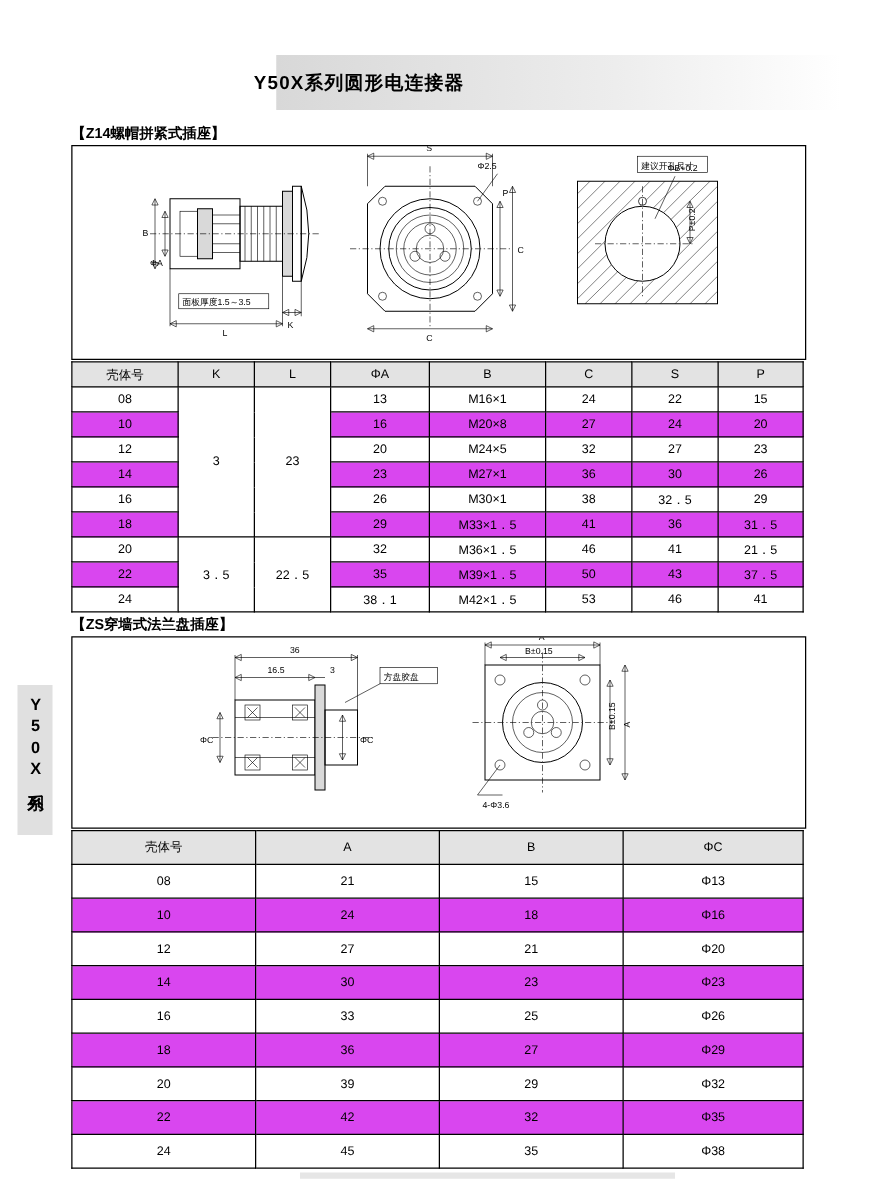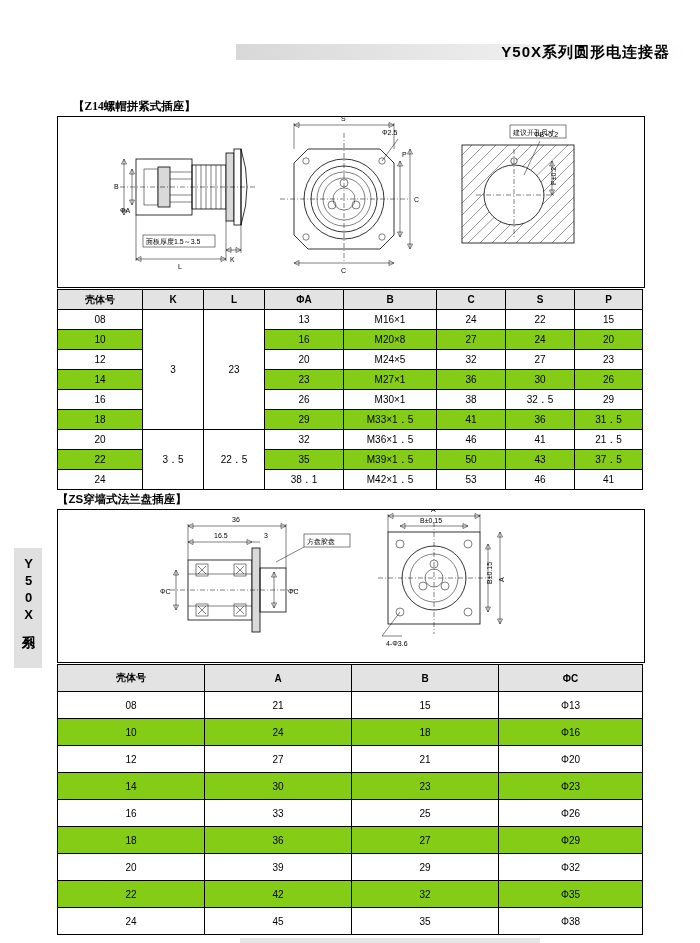--- a/index.html
+++ b/index.html
@@ -8,23 +8,23 @@
     background:#ffffff;
     font-family:"Liberation Sans", sans-serif;
     color:#000;
     position:relative;
     overflow:hidden;
   }
   .page{position:relative;width:700px;height:943px;}
 
   
   .header-bar{
-    position:absolute;left:236px;top:44px;width:452px;height:16px;
+    position:absolute;left:221px;top:44px;width:452px;height:44px;
     background:linear-gradient(to right,#d8d8d8,#ededed 60%,#ffffff);
-    display:flex;align-items:center;justify-content:flex-end;
+    display:flex;align-items:center;justify-content:flex-start;
   }
   .header-title{
     font-size:15px;font-weight:bold;letter-spacing:1px;color:#000;
     transform:translateX(-18px);
   }
 
   
   .side-tab{
     position:absolute;left:14px;top:548px;width:28px;height:120px;
     background:#e0e0e0;
@@ -33,21 +33,21 @@
     position:absolute;left:5px;top:8px;
     font-size:13px;font-weight:bold;
     writing-mode:vertical-rl;text-orientation:upright;
     letter-spacing:2px;
   }
 
   
   .sec-title{
     position:absolute;font-size:11.5px;font-weight:bold;
   }
-  #sec1-title{left:73px;top:99px;font-family:Liberation Serif, serif;}
+  #sec1-title{left:57px;top:99px;}
   #sec2-title{left:57px;top:492px;}
 
   
   .figbox{
     position:absolute;border:1px solid #000;background:#fff;
   }
   #fig1{left:57px;top:116px;width:586px;height:170px;}
   #fig2{left:57px;top:509px;width:586px;height:152px;}
 
   
@@ -56,22 +56,22 @@
     background:#fff;
   }
   table td,table th{
     border:1px solid #000;text-align:center;vertical-align:middle;
     font-weight:normal;padding:0;
   }
   #tbl1{left:57px;top:289px;width:586px;}
   #tbl1 td,#tbl1 th{height:19px;}
   #tbl2{left:57px;top:664px;width:586px;}
   #tbl2 td,#tbl2 th{height:26px;}
-  .hdr{background:#e3e3e3;font-weight:bold;}
-  .shade{background:#84cc16;}
+  .hdr{background:#e3e3e3;font-weight:normal;}
+  .shade{background:#d946ef;}
 
   
   svg{display:block;}
   .ln{stroke:#000;stroke-width:.8;fill:none;}
   .lnt{stroke:#000;stroke-width:.5;fill:none;}
   .dim{stroke:#000;stroke-width:.5;fill:none;}
   .dash{stroke:#000;stroke-width:.5;fill:none;stroke-dasharray:5 2 1 2;}
   .hatch{stroke:#000;stroke-width:.4;fill:none;}
   .txt{font-family:"Liberation Sans",sans-serif;font-size:7px;fill:#000;}
   .grayfill{fill:#d9d9d9;stroke:#000;stroke-width:.8;}

